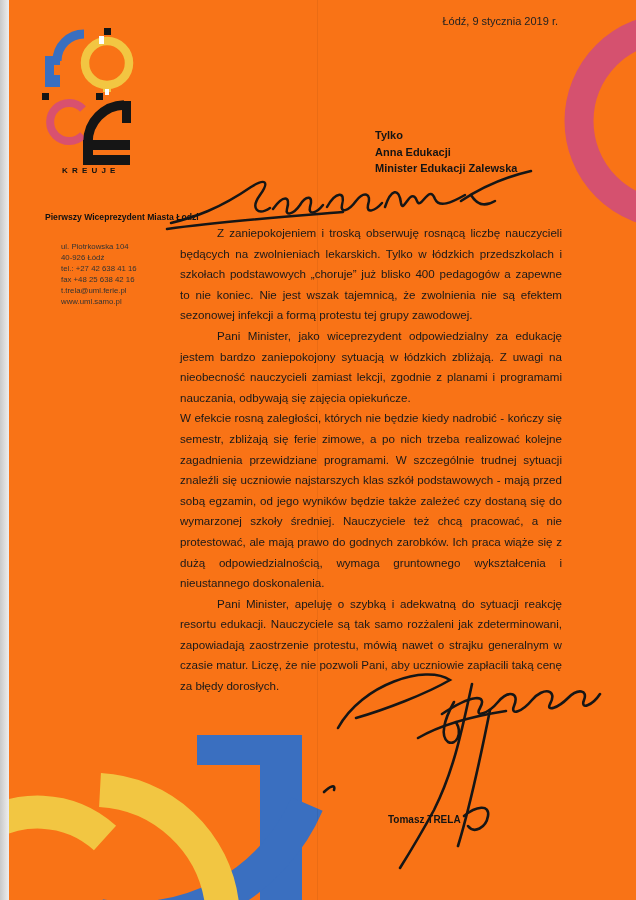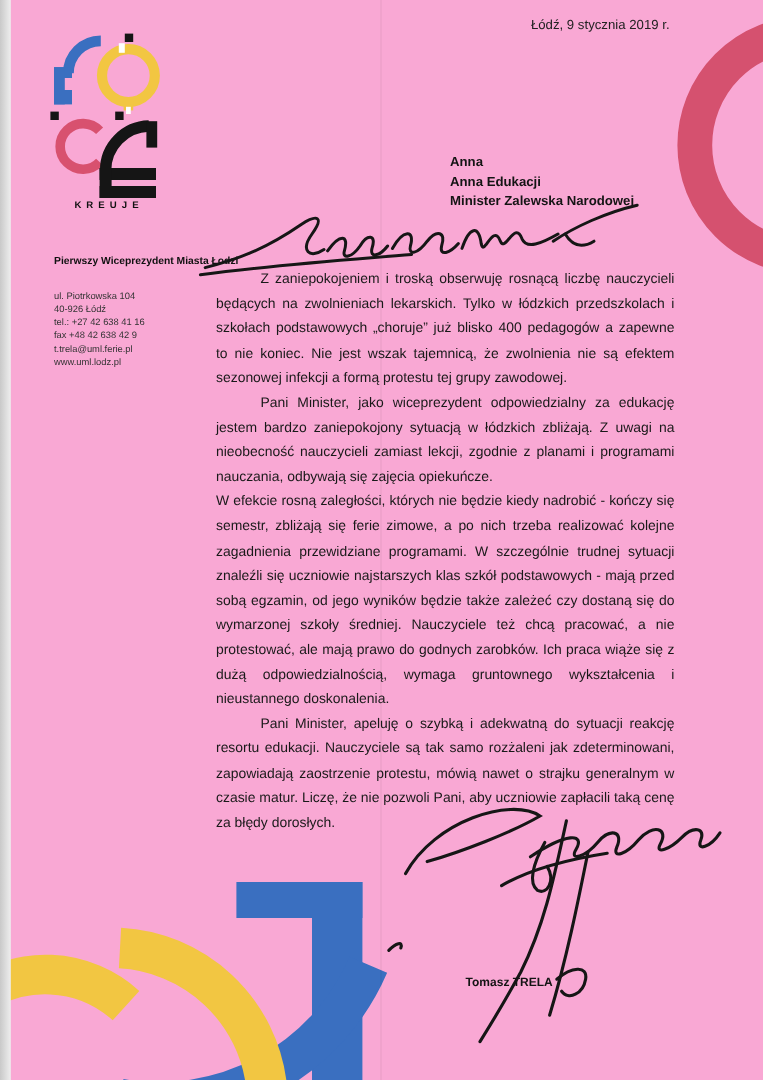--- a/index.html
+++ b/index.html
@@ -1,19 +1,19 @@
 <!DOCTYPE html>
 <html><head>
 <meta charset="utf-8">
 <style>
   html,body{margin:0;padding:0;}
   .page{
     position:relative;
     width:636px;height:900px;
-    background:#f9a8d4;
+    background:#f97316;
     overflow:hidden;
     font-family:"Liberation Sans", sans-serif;
     color:#1b1b1b;
     text-decoration:underline;
   }
   .scan-edge{
     position:absolute;left:0;top:0;width:9px;height:900px;
     background:linear-gradient(to right,#c9c9c9,#eeeeee);
     z-index:30;
   }
@@ -29,21 +29,21 @@
   .logo{position:absolute;left:36px;top:27px;z-index:4;}
   .kreuje{
     position:absolute;left:62px;top:166px;
     font-size:8px;font-weight:bold;letter-spacing:4.2px;color:#111;z-index:4;text-align:right;
   }
   .sender-title{
     position:absolute;left:45px;top:212px;
     font-size:8.6px;font-weight:bold;white-space:nowrap;color:#111;z-index:6;
   }
   .sender-address{
-    position:absolute;left:45px;top:241px;
+    position:absolute;left:61px;top:241px;
     font-size:7.8px;line-height:11px;color:#333;z-index:6;
   }
   .recipient{
     position:absolute;left:375px;top:127px;
     font-size:11px;font-weight:bold;line-height:16.5px;color:#141414;z-index:6;
   }
   .salutation-hw{position:absolute;left:165px;top:165px;z-index:7;}
   .body-text{
     position:absolute;left:180px;top:223px;width:382px;
     font-size:11.6px;line-height:20.6px;text-align:justify;color:#191919;z-index:6;
@@ -96,29 +96,29 @@
     <rect x="47" y="113" width="10" height="25" fill="#151515"></rect>
     <rect x="47" y="128" width="47" height="10" fill="#151515"></rect>
   </svg>
   <div class="kreuje">KREUJE</div>
 
   <div class="sender-title">Pierwszy Wiceprezydent Miasta Łodzi</div>
   <div class="sender-address">
     <div>ul. Piotrkowska 104</div>
     <div>40-926 Łódź</div>
     <div>tel.: +27 42 638 41 16</div>
-    <div>fax +48 42 638 42 9</div>
+    <div>fax +48 25 638 42 16</div>
     <div>t.trela@uml.ferie.pl</div>
-    <div>www.uml.lodz.pl</div>
+    <div>www.uml.samo.pl</div>
   </div>
 
   <div class="recipient">
-    <div>Anna</div>
+    <div>Tylko</div>
     <div>Anna Edukacji</div>
-    <div>Minister Zalewska Narodowej</div>
+    <div>Minister Edukacji Zalewska</div>
   </div>
 
   <svg class="salutation-hw" width="375" height="72" viewBox="0 0 375 72">
     <g fill="none" stroke="#161616" stroke-width="2.5" stroke-linecap="round">
       <path d="M6 58 C30 52 54 44 86 22 C100 13 105 16 95 30 C85 44 93 51 105 43"></path>
       <path d="M2 64 C60 56 118 52 178 47"></path>
       <path d="M108 44 C118 30 126 30 122 44 C120 51 128 50 135 40 C141 30 149 30 145 42 C143 50 151 49 158 40"></path>
       <path d="M162 42 C171 26 181 26 177 40 C175 48 183 47 191 36 C199 26 207 28 203 40 C201 49 210 46 217 38"></path>
       <path d="M220 42 C226 24 234 22 236 38 C238 50 246 20 252 36 C256 46 264 18 270 34 C274 43 286 38 300 30"></path>
       <path d="M296 36 C314 24 340 12 366 6"></path>

